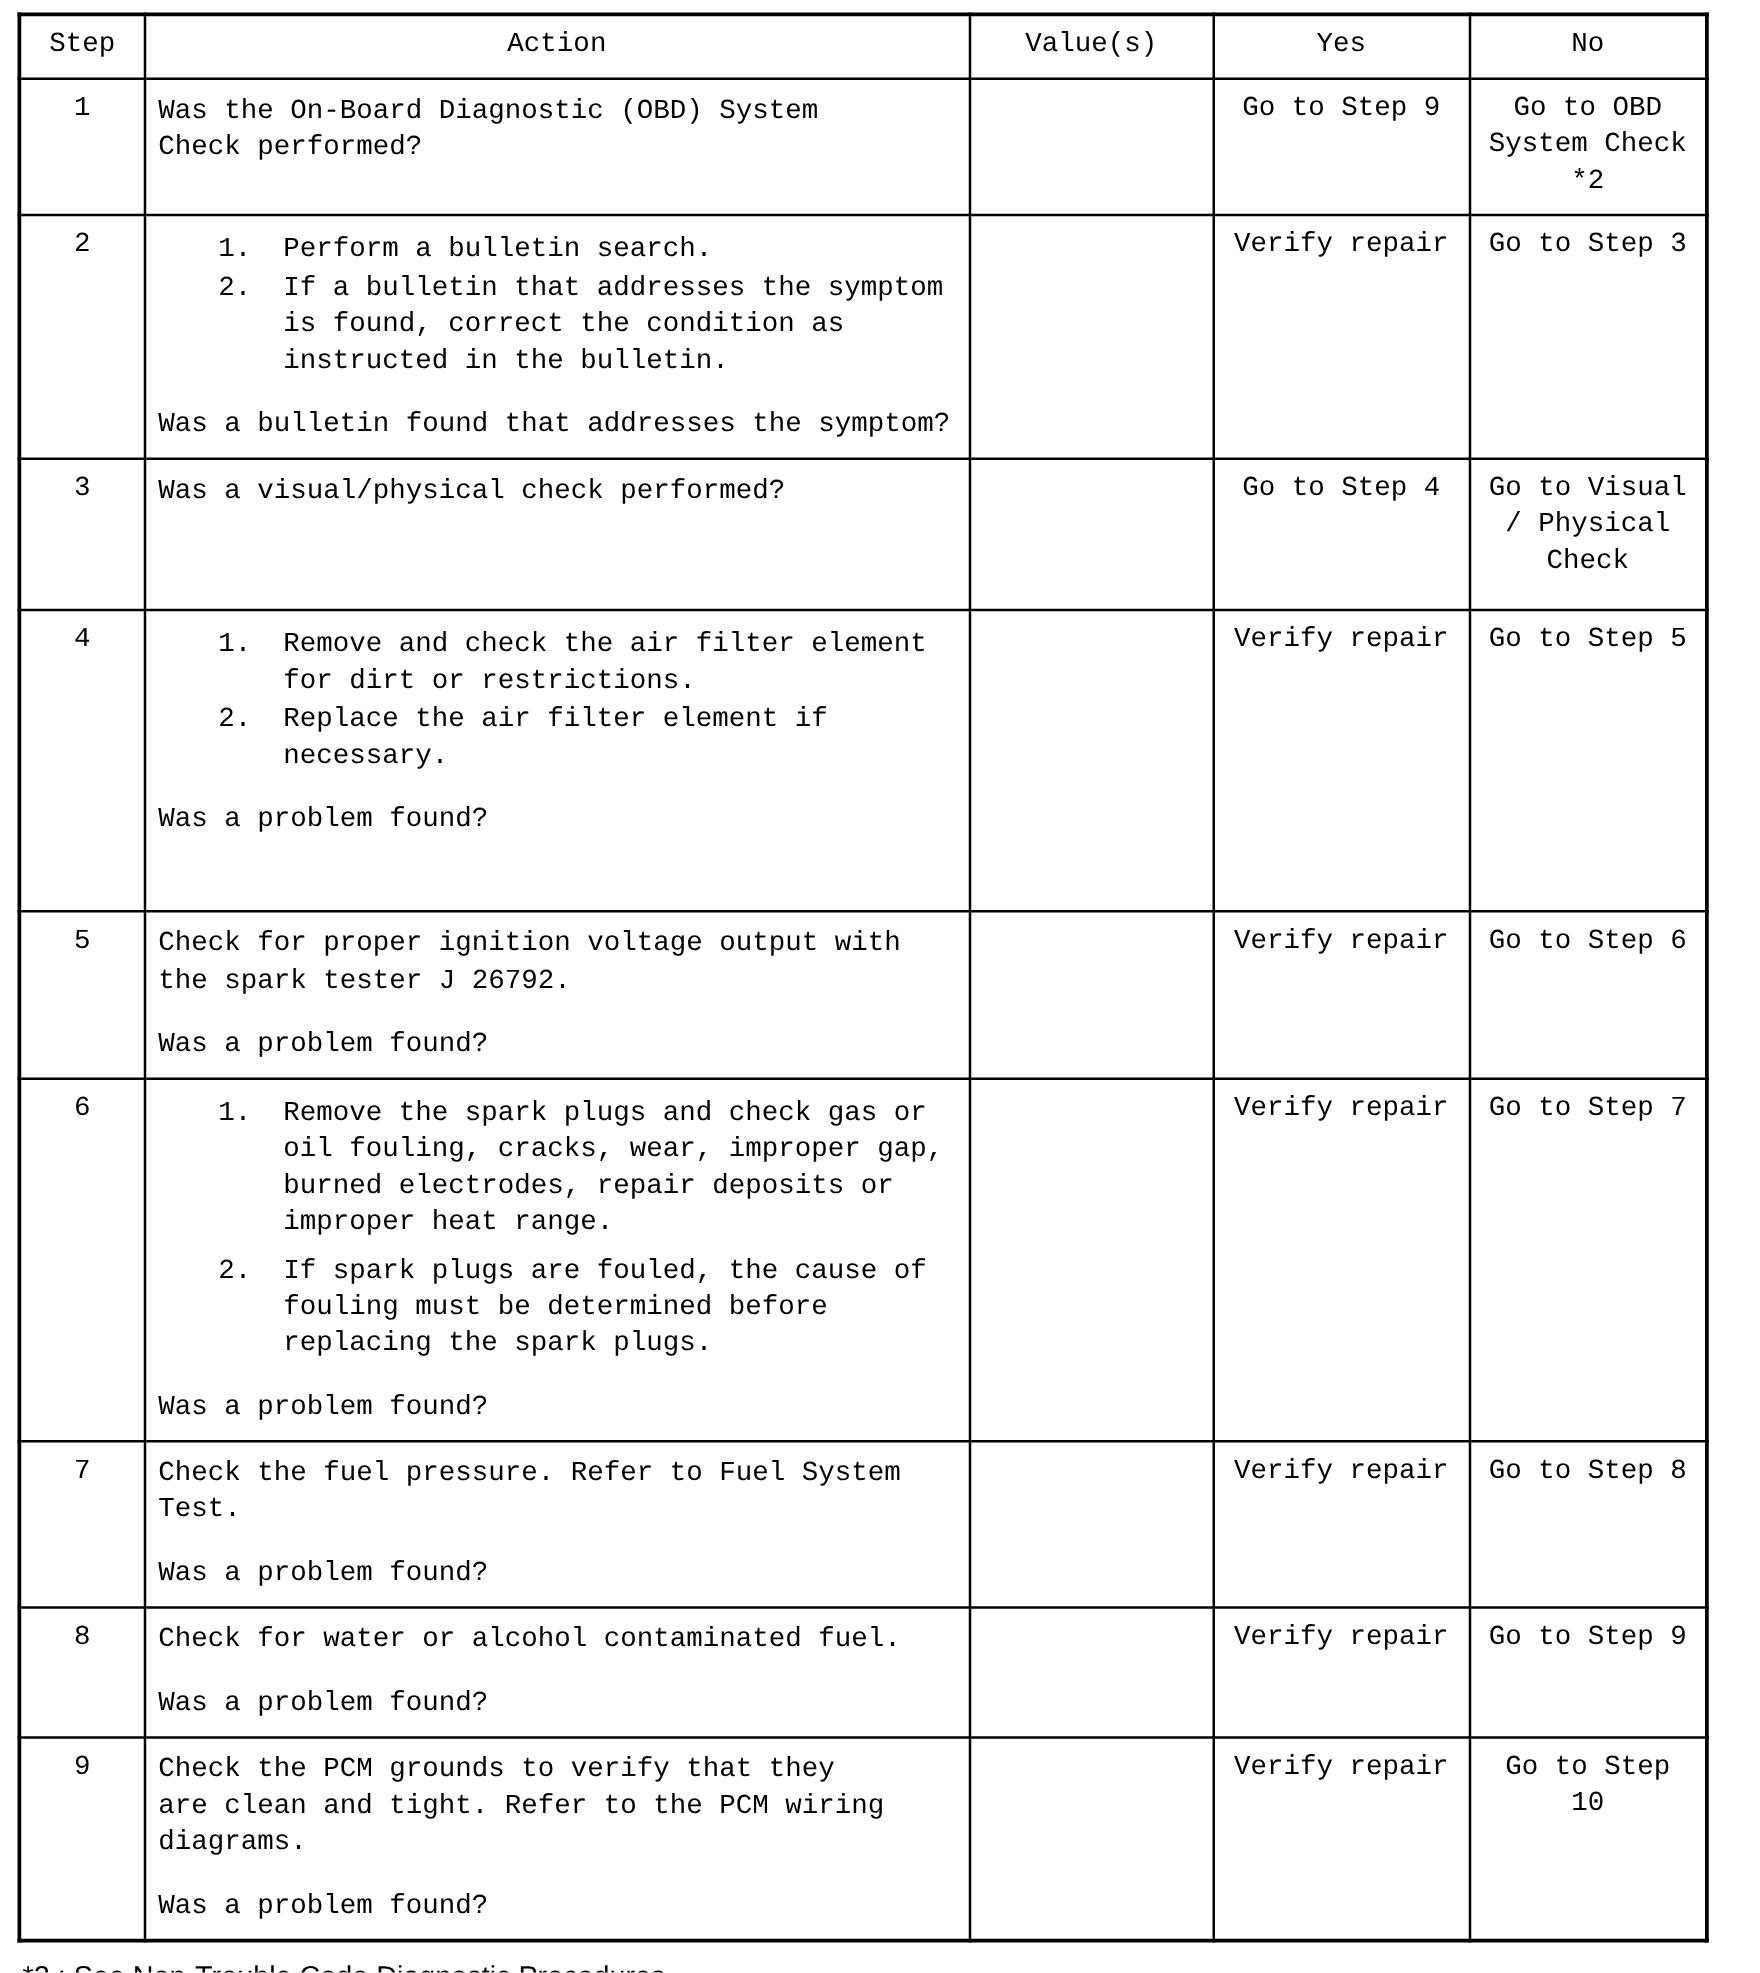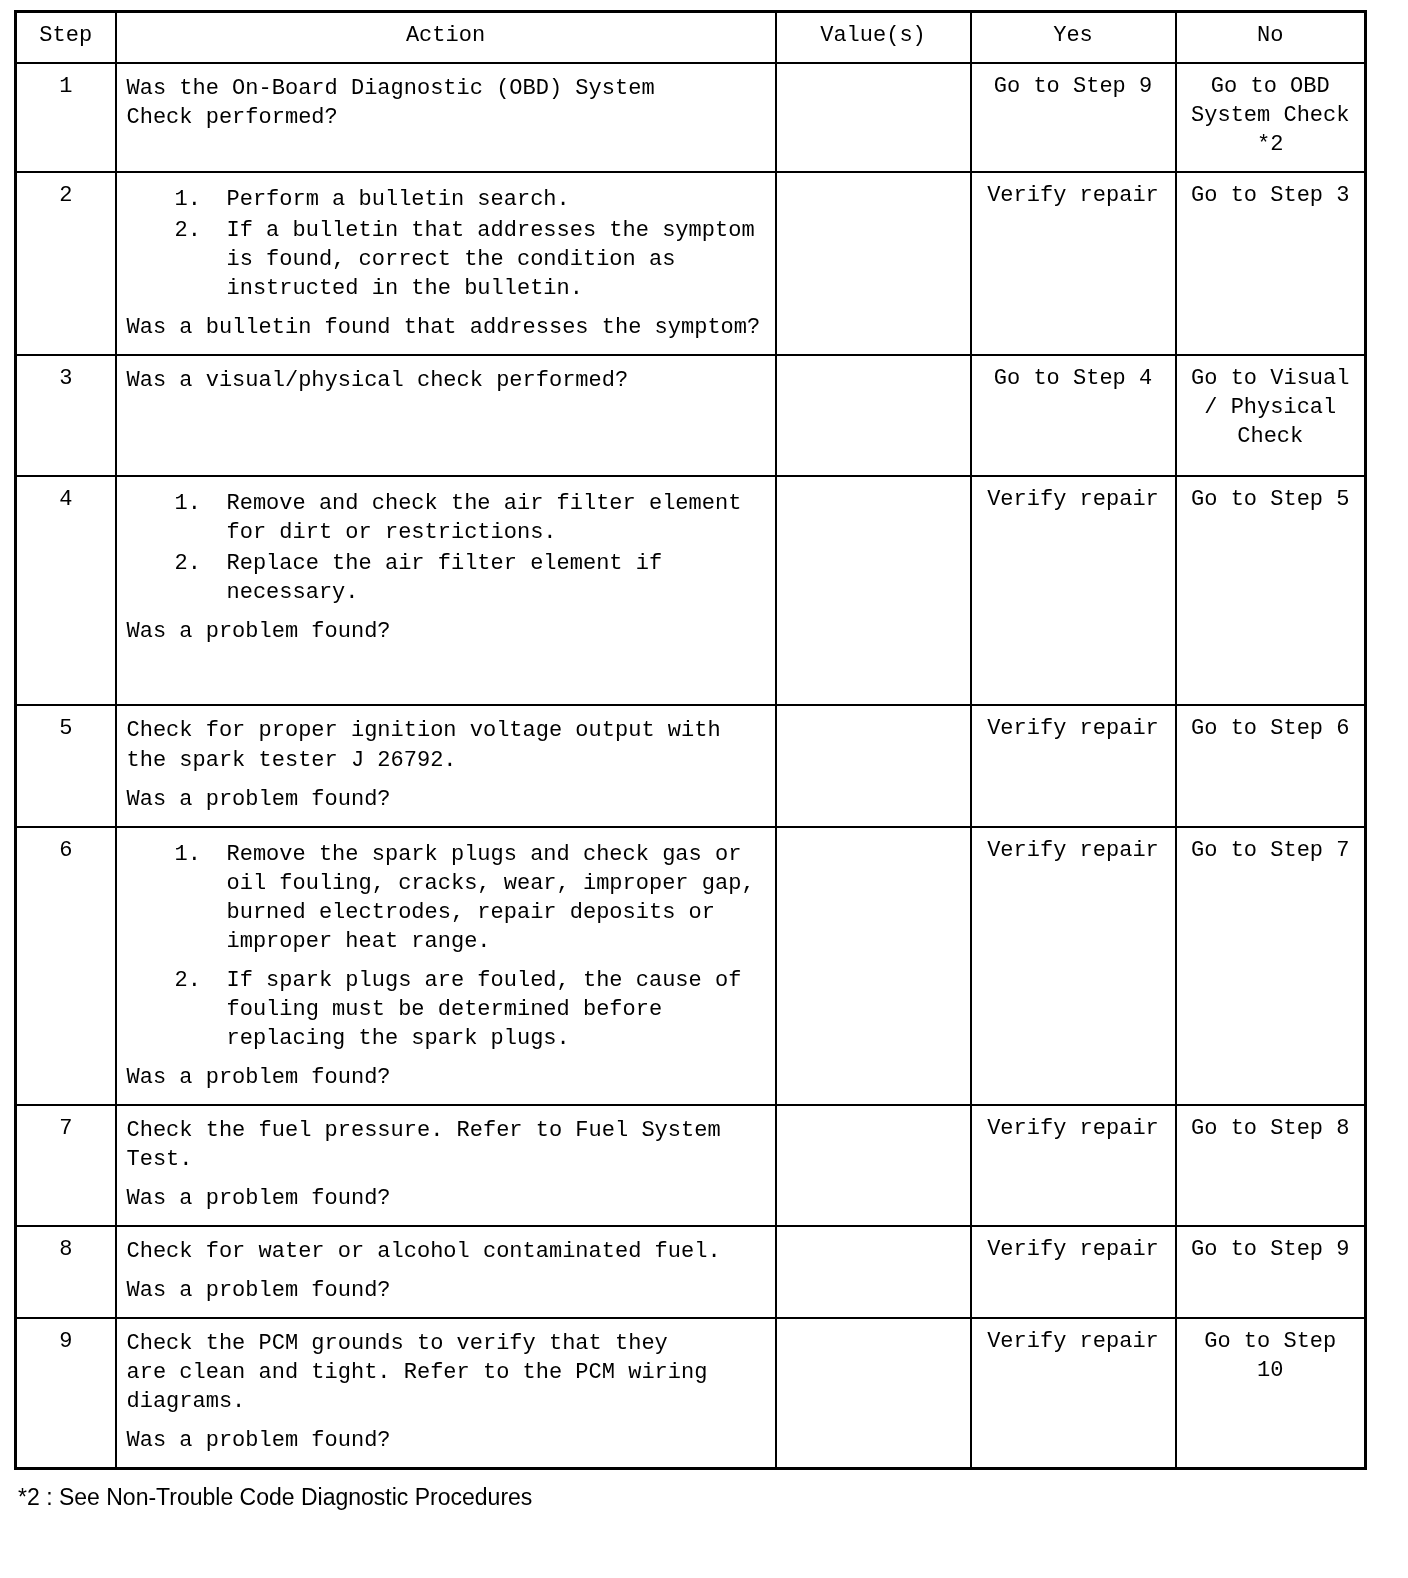--- a/index.html
+++ b/index.html
@@ -51,21 +51,21 @@
     padding-top: 12px;
   }
   td.action { text-align: left; }
   td.val { }
   td.yes, td.no {
     text-align: center;
     padding-top: 12px;
     font-size: 22px;
   }
   .lead { margin: 2px 0 0 0; }
-  .trail { margin: 10px 0 0 0; }
+  .trail { margin: 22px 0 0 0; }
   ol.steps {
     margin: 4px 0 0 0;
     padding: 0;
     list-style: none;
   }
   ol.steps li {
     position: relative;
     padding-left: 100px;
     margin-bottom: 2px;
   }

